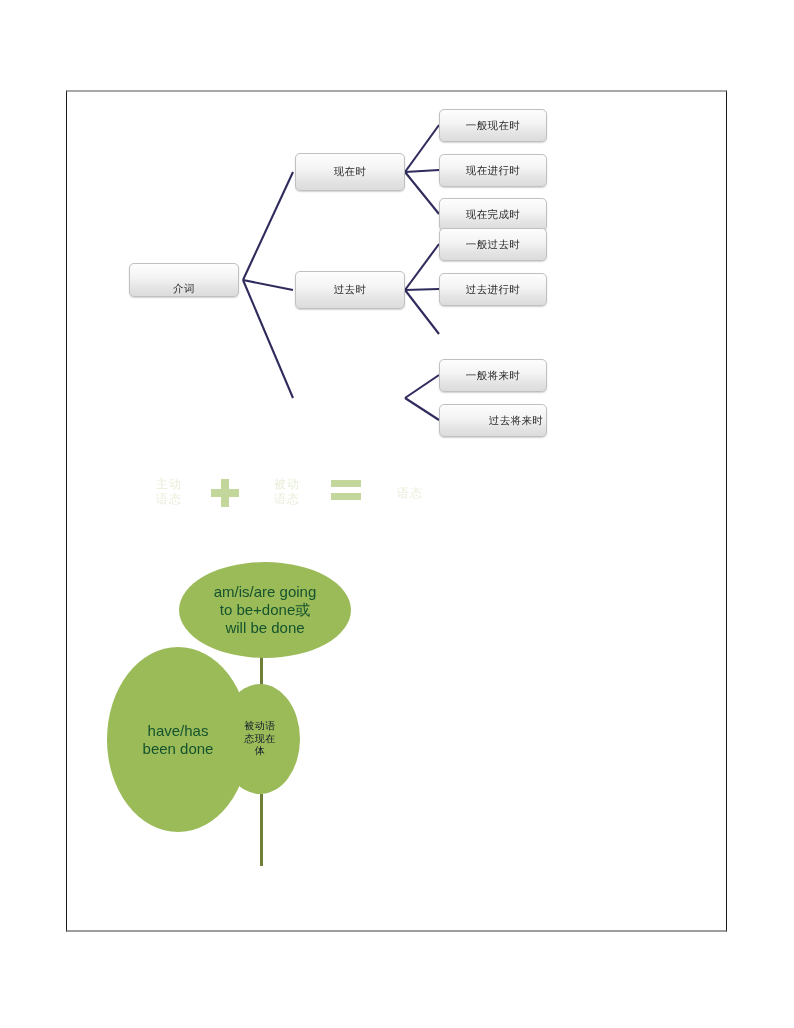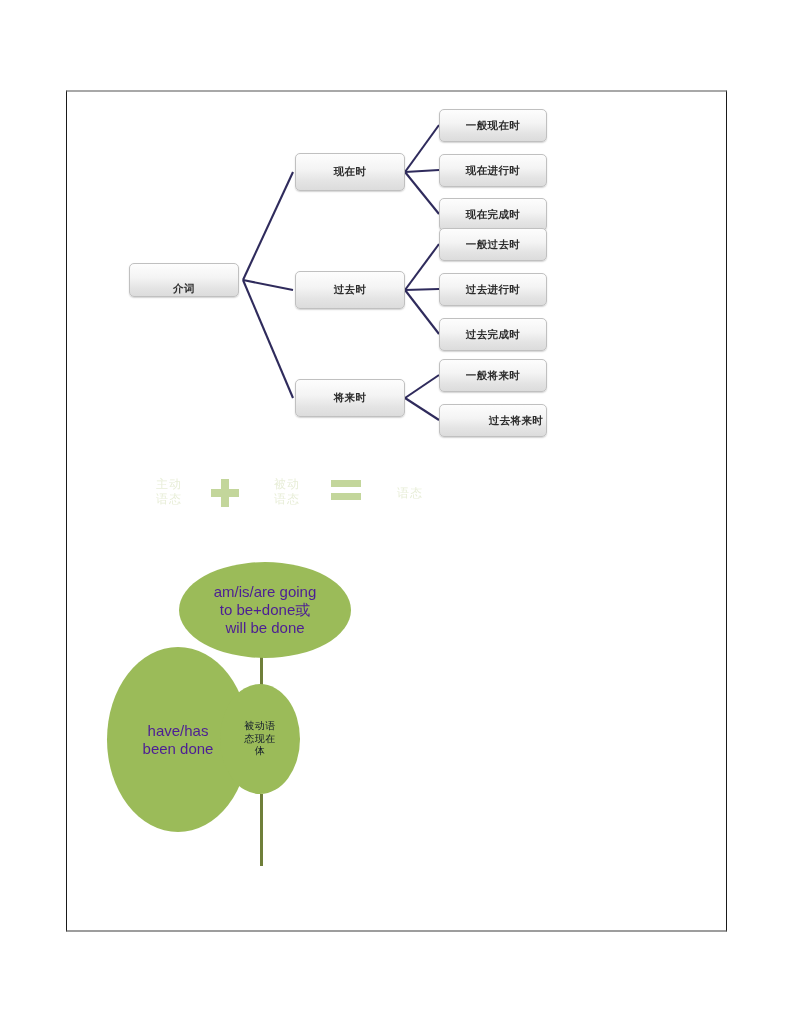--- a/index.html
+++ b/index.html
@@ -43,21 +43,20 @@
     justify-content: center;
     border: 1px solid #c0c0c0;
     border-radius: 5px;
     background: linear-gradient(to bottom, #fdfdfd 0%, #f4f4f4 42%, #e4e4e4 75%, #dcdcdc 100%);
     box-shadow: 0 1px 1.5px rgba(0,0,0,0.18);
     color: #2b2b2b;
     font-family: "DejaVu Serif", "Liberation Serif", serif;
     font-size: 10.5px;
     letter-spacing: 0.4px;
     white-space: nowrap;
-    font-weight: bold;
   }
   .node.root   { width: 110px; height: 34px; align-items: flex-end; }
   .node.branch { width: 110px; height: 38px; justify-content: center; }
   .node.leaf   { width: 108px; height: 33px; }
 
   
   #equation { position: absolute; left: 72px; top: 370px; width: 400px; height: 80px; }
   .eq-circle {
     position: absolute;
     border-radius: 50%;
@@ -82,21 +81,21 @@
   #cluster { position: absolute; left: 40px; top: 460px; width: 500px; height: 370px; }
   .conn-line { position: absolute; background: #6f7f3a; width: 2.5px; }
   .blob {
     position: absolute;
     border-radius: 50%;
     background: #9bbb59;
     display: flex;
     align-items: center;
     justify-content: center;
     text-align: center;
-    color: #4c1d95;
+    color: #14532d;
     font-family: "Liberation Sans", "DejaVu Sans", sans-serif;
     font-size: 15px;
     line-height: 1.2;
     padding: 0 10px;
   }
   .blob.center {
     color: #0f172a;
     font-family: Liberation Sans, sans-serif;
     font-size: 10px;
     line-height: 1.25;
@@ -136,42 +135,36 @@
       <div class="node root" style="left:62px; top:171px;">
         <span>介词</span>
       </div>
 
       <div class="node branch" style="left:228px; top:61px;">
         <span>现在时</span>
       </div>
       <div class="node branch" style="left:228px; top:179px;">
         <span>过去时</span>
       </div>
-      <div class="node branch" style="left:228px; top:287px;">
-        <span>将来时</span>
-      </div>
 
       <div class="node leaf" style="left:372px; top:17px;">
         <span>一般现在时</span>
       </div>
       <div class="node leaf" style="left:372px; top:62px;">
         <span>现在进行时</span>
       </div>
       <div class="node leaf" style="left:372px; top:106px;">
         <span>现在完成时</span>
       </div>
 
       <div class="node leaf" style="left:372px; top:136px;">
         <span>一般过去时</span>
       </div>
       <div class="node leaf" style="left:372px; top:181px;">
         <span>过去进行时</span>
-      </div>
-      <div class="node leaf" style="left:372px; top:226px;">
-        <span>过去完成时</span>
       </div>
 
       <div class="node leaf" style="left:372px; top:267px;">
         <span>一般将来时</span>
       </div>
       <div class="node leaf" style="left:372px; top:312px;padding-left:46px;">
         <span>过去将来时</span>
       </div>
     </div>
 

